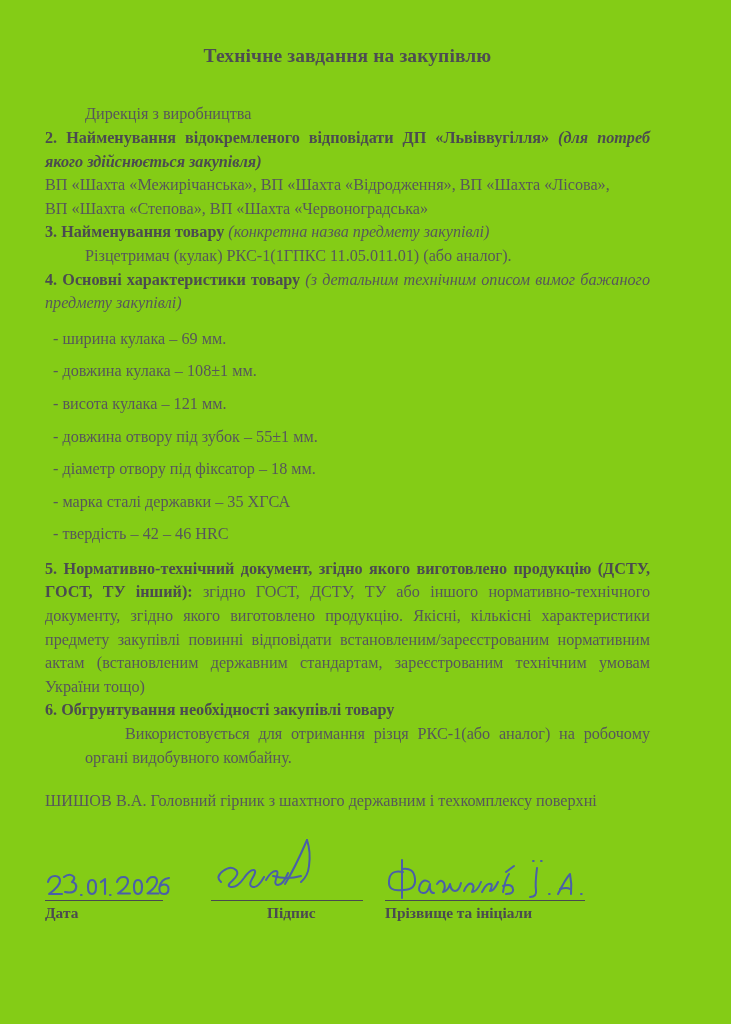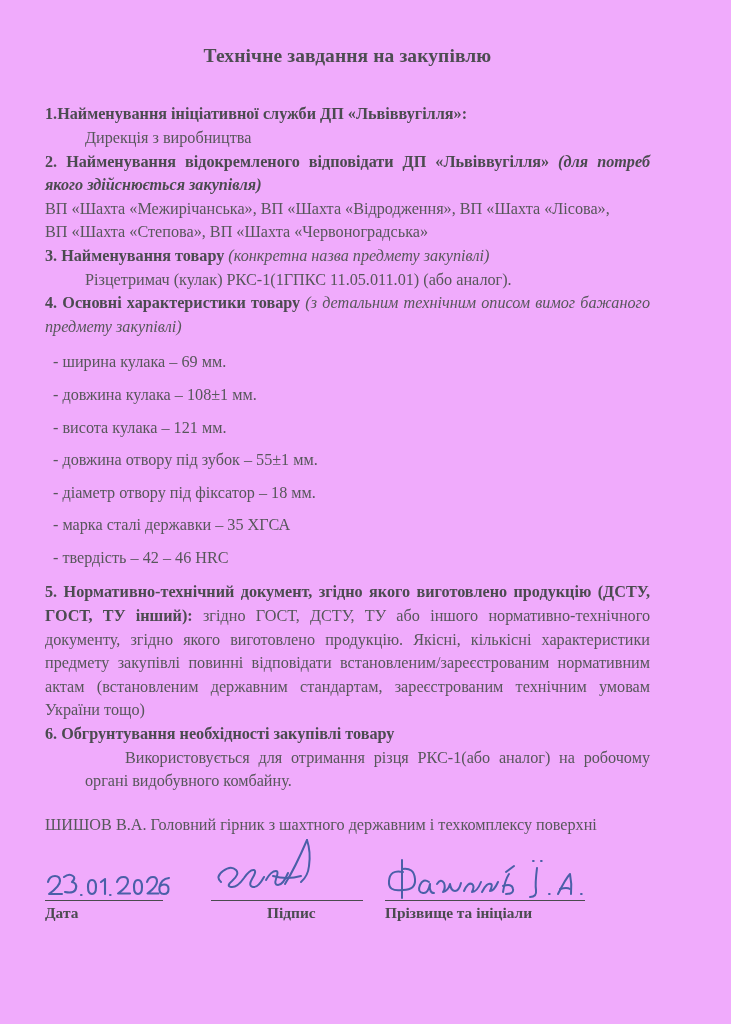--- a/index.html
+++ b/index.html
@@ -4,21 +4,21 @@
 <style>
   html, body {
     margin: 0;
     padding: 0;
     background: #ffffff;
   }
   .page {
     position: relative;
     width: 731px;
     height: 1024px;
-    background: #f0abfc;
+    background: #84cc16;
     font-family: "Liberation Serif", "DejaVu Serif", serif;
     color: #57575b;
     overflow: hidden;
   }
   .content {
     position: absolute;
     left: 45px;
     top: 0;
     width: 605px;
   }
@@ -126,21 +126,20 @@
 
 <div class="page">
 
   <div class="content">
 
     <div class="doc-title">Технічне завдання на закупівлю</div>
 
     <div class="gap-title"></div>
 
     <div class="block">
-      <p class="para left"><b>1.</b><b>Найменування ініціативної служби ДП «Львіввугілля»:</b></p>
       <p class="para left hang">Дирекція з виробництва</p>
     </div>
 
     <div class="block">
       <p class="para"><b>2. </b><b>Найменування відокремленого відповідати ДП «Львіввугілля»</b><span class="bi"> (для потреб якого здійснюється закупівля)</span></p>
       <p class="para left">ВП «Шахта «Межирічанська», ВП «Шахта «Відродження», ВП «Шахта «Лісова»,</p>
       <p class="para left">ВП «Шахта «Степова», ВП «Шахта «Червоноградська»</p>
     </div>
 
     <div class="block">

